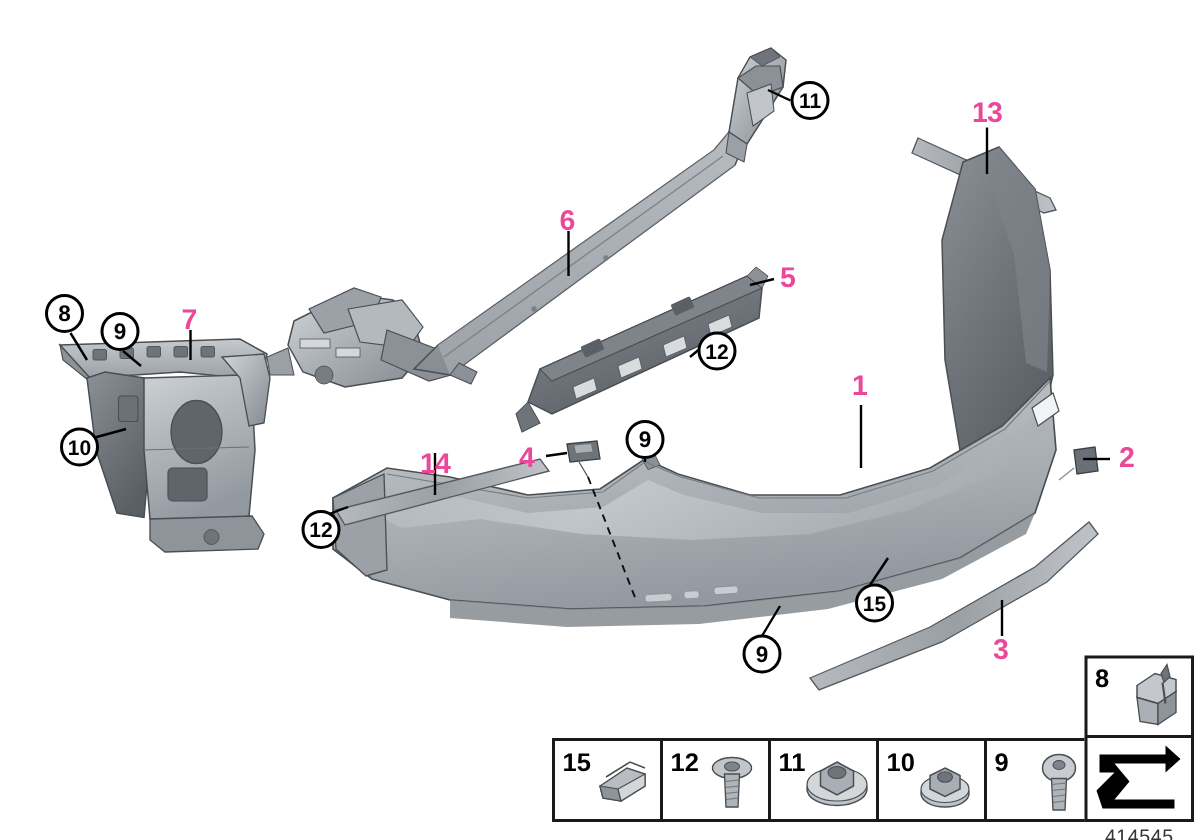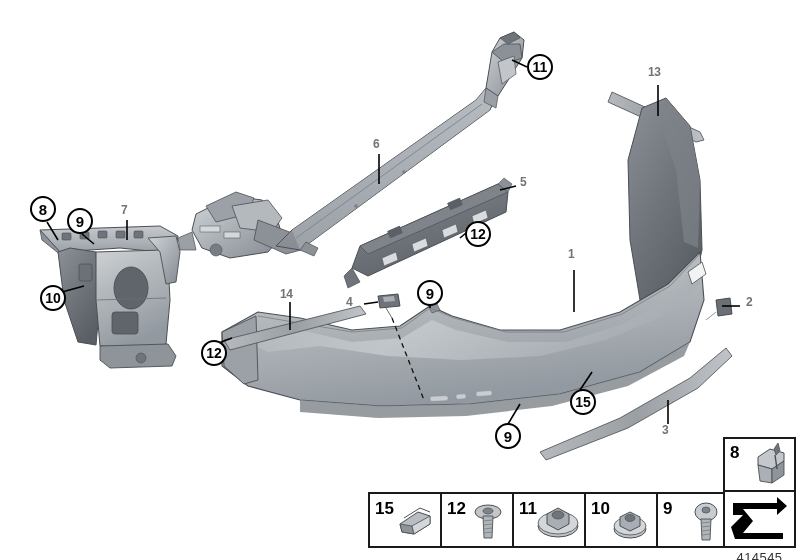--- a/index.html
+++ b/index.html
@@ -2,21 +2,21 @@
 <html><head>
 <meta charset="utf-8">
 <title>Parts Diagram</title>
 <style>
   html,body{margin:0;padding:0;background:#ffffff;}
   body{width:800px;height:560px;overflow:hidden;
        font-family:"Liberation Sans",sans-serif;}
   #stage{position:relative;width:800px;height:560px;background:#fff;}
   svg.layer{position:absolute;left:0;top:0;width:800px;height:560px;}
 
-  .callout-num{position:absolute;font-weight:bold;font-size:12px;color:#737373;
+  .callout-num{position:absolute;font-weight:bold;font-size:19px;color:#ec4899;
                line-height:1;letter-spacing:-0.5px;}
   .circ{position:absolute;width:26px;height:26px;border:2.1px solid #000;
         border-radius:50%;background:#fff;display:flex;align-items:center;
         justify-content:center;font-weight:bold;font-size:15px;color:#000;
         box-sizing:border-box;}
   .circ.sm{font-size:14px;}
 
   #legend{position:absolute;left:368px;top:492px;height:56px;
           border:2px solid #1a1a1a;display:flex;box-sizing:border-box;background:#fff;}
   .lcell{width:72px;height:100%;border-right:2px solid #1a1a1a;position:relative;
@@ -227,21 +227,21 @@
   </svg>
 
   <div class="callout-num" style="left:568px;top:248px">1</div>
   <div class="callout-num" style="left:746px;top:296px">2</div>
   <div class="callout-num" style="left:662px;top:424px">3</div>
   <div class="callout-num" style="left:346px;top:296px">4</div>
   <div class="callout-num" style="left:520px;top:176px">5</div>
   <div class="callout-num" style="left:373px;top:138px">6</div>
   <div class="callout-num" style="left:121px;top:204px">7</div>
   <div class="callout-num" style="left:648px;top:66px">13</div>
-  <div class="callout-num" style="left:280px;top:288px">14</div>
+  <div class="callout-num" style="left:280px;top:300px">14</div>
 
   <div class="circ" style="left:30px;top:196px">8</div>
   <div class="circ" style="left:67px;top:208px">9</div>
   <div class="circ sm" style="left:40px;top:285px">10</div>
   <div class="circ sm" style="left:527px;top:54px">11</div>
   <div class="circ sm" style="left:465px;top:221px">12</div>
   <div class="circ sm" style="left:201px;top:340px">12</div>
   <div class="circ" style="left:417px;top:280px">9</div>
   <div class="circ" style="left:495px;top:423px">9</div>
   <div class="circ sm" style="left:570px;top:389px">15</div>

